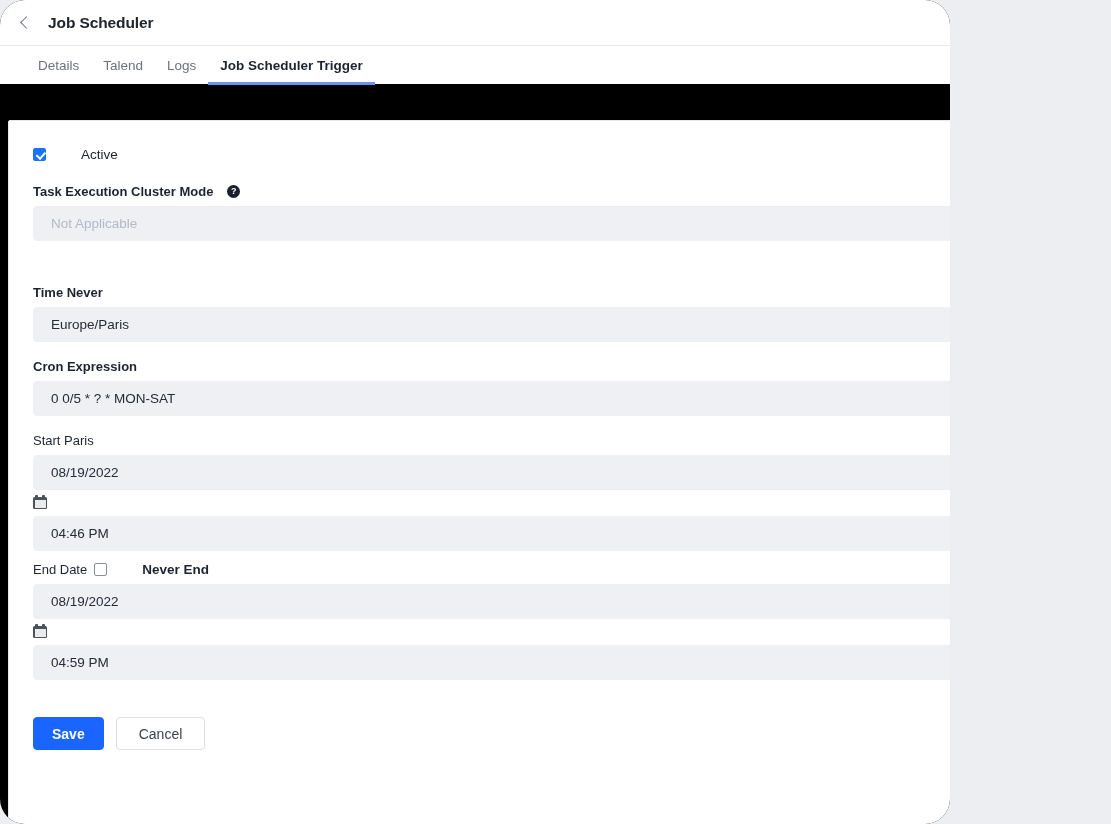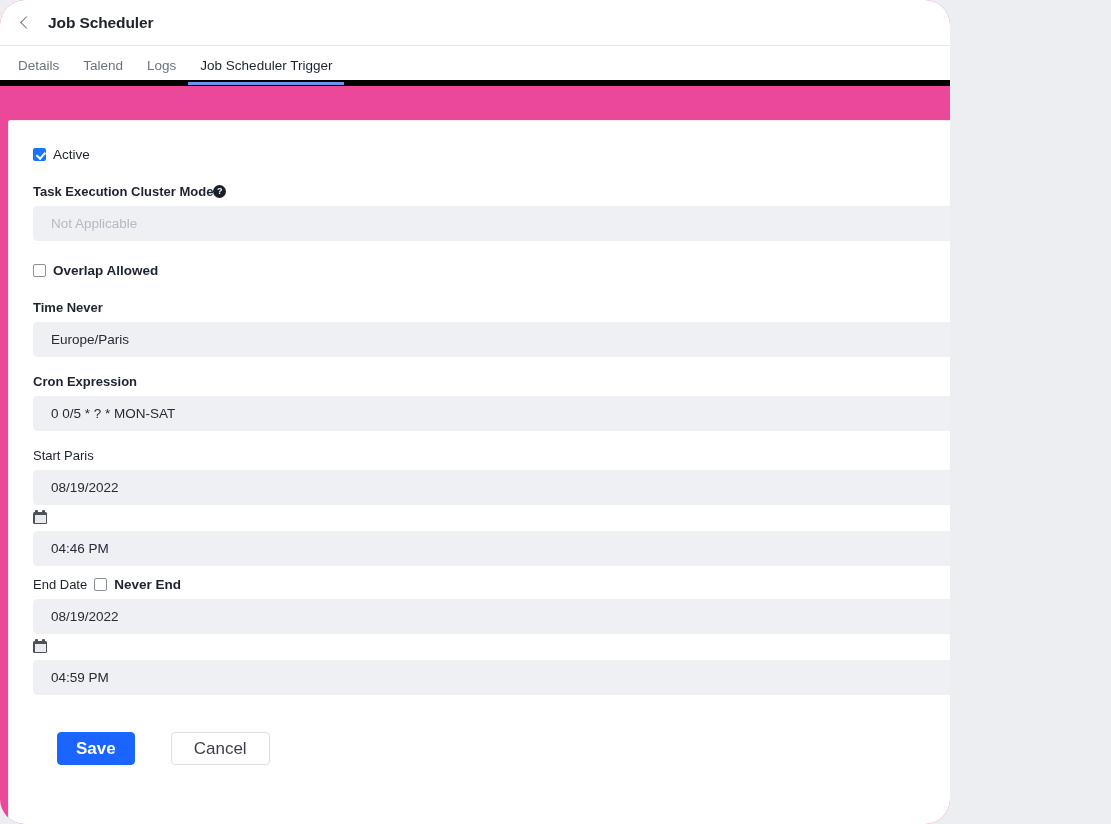--- a/index.html
+++ b/index.html
@@ -3,21 +3,21 @@
 <meta charset="utf-8">
 <style>
   * { box-sizing: border-box; }
   html, body {
     margin: 0; padding: 0;
     width: 1111px; height: 824px;
     background: #eceef1;
     font-family: "Liberation Sans", sans-serif;
     -webkit-font-smoothing: antialiased;
   }
-  .page { position: relative; width: 950px; height: 824px; overflow: hidden; background: #ec4899; border-radius: 25px; }
+  .page { position: relative; width: 950px; height: 824px; overflow: hidden; background: #000000; border-radius: 25px; }
 
   
   .topbar {
     position: absolute; left: 0; top: 0; width: 1111px; height: 46px;
     background: #ffffff; border-bottom: 1px solid #e6e8ec;
     display: flex; align-items: center;
   }
   .back-btn {
     width: 30px; height: 30px; margin-left: 10px;
     display: flex; align-items: center; justify-content: center;
@@ -44,28 +44,29 @@
     width: 28px; height: 28px; border-radius: 50%;
     border: 1px solid #e2e4e8; background: #ffffff;
     display: flex; align-items: center; justify-content: center; cursor: pointer;
   }
   .avatar svg { display: block; }
 
   
   .tabs {
     position: absolute; left: 0; top: 46px; width: 1111px; height: 40px;
     background: #ffffff; display: flex; align-items: flex-start;
-    border-bottom: 6px solid #000000;
+    border-bottom: 2px solid #000000;
+    padding-left: 20px;
   }
   .tab {
     position: relative; height: 39px; display: flex; align-items: center;
     padding: 0 12px; font-size: 13.5px; color: #6b7280; cursor: pointer; white-space: nowrap;
   }
   .tab:first-child { margin-left: 6px; }
-  .tab.active { color: #1d2330; font-weight: normal; text-align: center; }
+  .tab.active { color: #1d2330; font-weight: bold; text-align: center; }
   .tab.active::after {
     content: ""; position: absolute; left: 0; right: 0; bottom: 0; height: 3px;
     background: #6c94ee;
   }
 
   
   .card {
     position: absolute; left: 8px; top: 120px; width: 1095px; height: 710px;
     background: #ffffff; border: 1px solid #e7e9ed;
     border-top-left-radius: 2px; border-top-right-radius: 2px;
@@ -77,26 +78,26 @@
     width: 13px; height: 13px; flex: none; border-radius: 2px;
     border: 1px solid #8a9099; background: #ffffff; position: relative;
     cursor: pointer;
   }
   .cb.checked { background: #1a73ff; border-color: #1a73ff; }
   .cb.checked::after {
     content: ""; position: absolute; left: 4px; top: 1px;
     width: 3.5px; height: 7px; border: solid #ffffff;
     border-width: 0 2px 2px 0; transform: rotate(42deg);
   }
-  .cb-label { font-size: 13.5px; color: #1d2330; }
+  .cb-label { font-size: 13.5px; color: #1d2330; margin-left: 28px; }
   .cb-label.bold { font-weight: bold; }
 
   .field-label {
     font-size: 13px; color: #1d2330; margin-bottom: 7px;
-    display: flex; align-items: center; gap: 0;
+    display: flex; align-items: center; gap: 14px;
   }
   .field-label.bold { font-weight: bold; }
 
   .help-icon {
     width: 13px; height: 13px; border-radius: 50%; background: #1a1f2b;
     color: #ffffff; font-size: 9px; font-weight: bold; line-height: 13px;
     text-align: center; cursor: pointer; flex: none;
     font-family: "Liberation Sans", sans-serif;
   }
 
@@ -141,24 +142,23 @@
 
   .gap-lg { height: 22px; }
   .gap-md { height: 17px; }
   .gap-sm { height: 11px; }
 
   .inline-row { display: flex; align-items: center; gap: 7px; margin-bottom: 7px; }
   .inline-row .plain { font-size: 13px; color: #1d2330; }
 
   .actions { display: flex; align-items: center; gap: 12px; margin-top: 37px; }
   .btn {
-    height: 33px; border-radius: 4px; font-size: 17px; padding: 0 18px;
+    height: 33px; border-radius: 4px; font-size: 14px; padding: 0 18px;
     display: inline-flex; align-items: center; justify-content: center; cursor: pointer;
     font-family: "Liberation Sans", sans-serif;
-    margin-left: 24px;
   }
   .btn-primary { background: #1a64ff; color: #ffffff; font-weight: bold; border: 1px solid #1a64ff; }
   .btn-secondary { background: #ffffff; color: #3c414c; border: 1px solid #dcdfe4; padding: 7px 22px; }
 </style>
 </head>
 <body>
 
 <div class="page">
 
   <div class="topbar">
@@ -214,24 +214,20 @@
       <span>Not Applicable</span>
       <span class="select-arrows">
         <span class="up"></span>
           <span class="down"></span>
       </span>
     </div>
 
     <div class="gap-lg"></div>
 
     
-    <div class="row-check">
-      <span class="cb"></span>
-      <span class="cb-label bold">Overlap Allowed</span>
-    </div>
 
     <div class="gap-lg"></div>
 
     
     <div class="field-label bold">Time Never</div>
     <div class="control select">
       <span>Europe/Paris</span>
       <span class="select-arrows">
         <span class="up"></span>
           <span class="down"></span>

